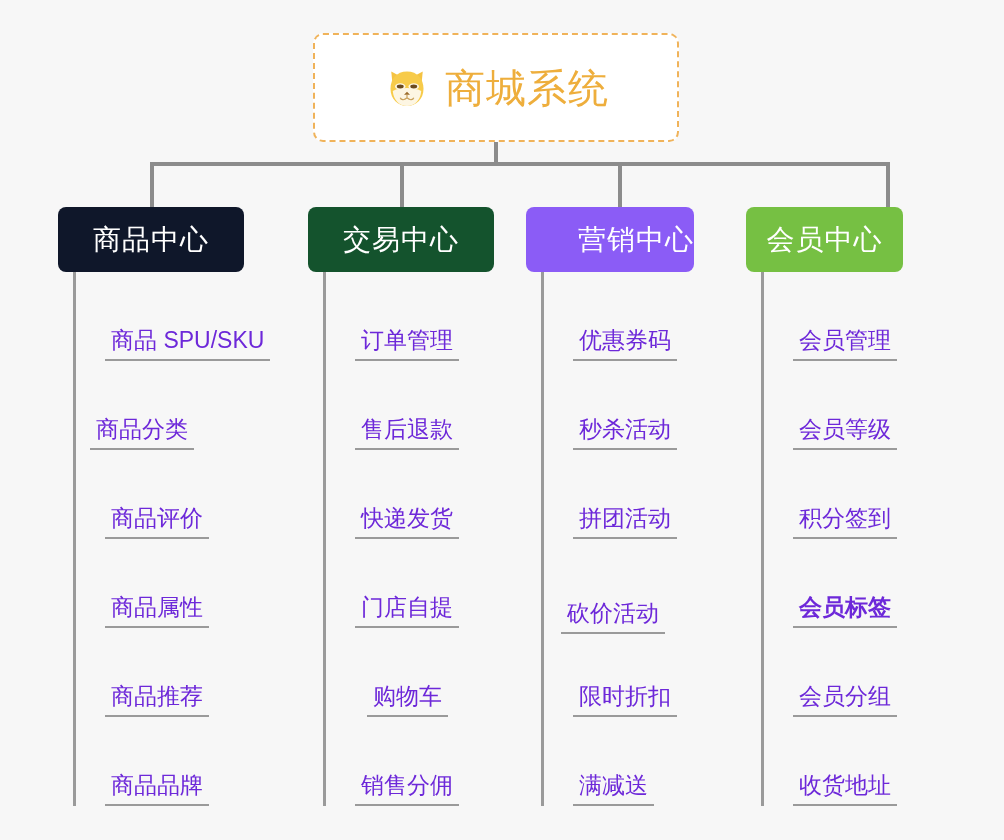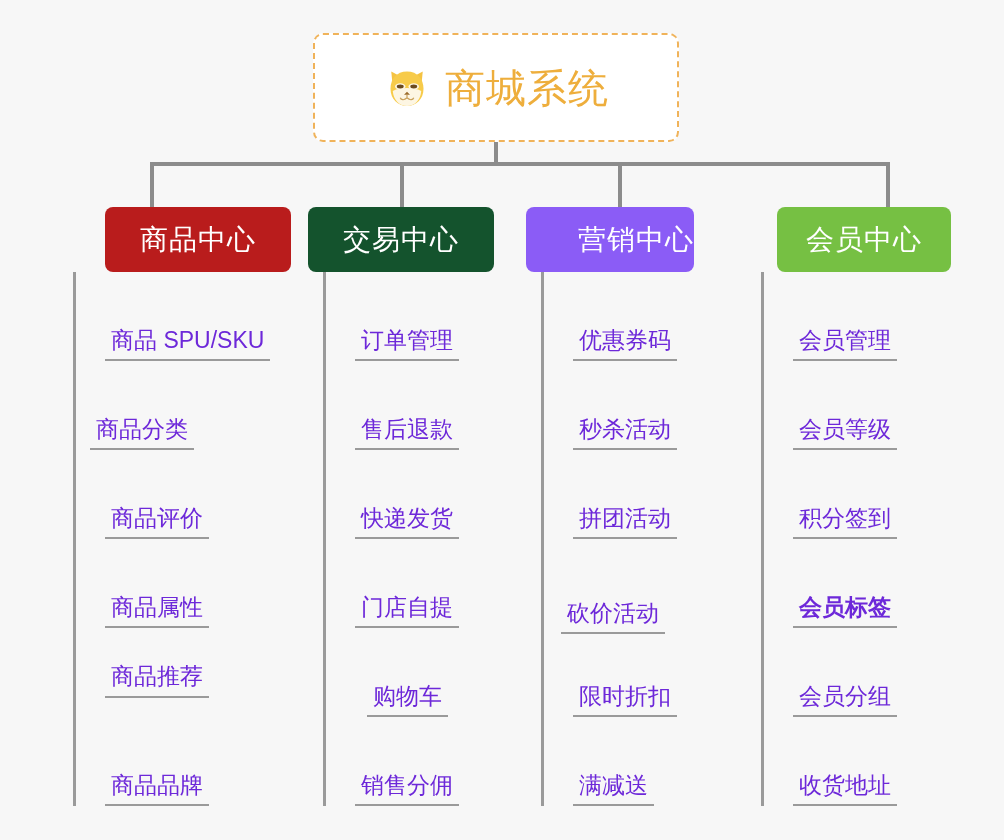--- a/index.html
+++ b/index.html
@@ -127,30 +127,30 @@
     <div class="root-title">商城系统</div>
   </div>
 
   <div class="conn conn-v" style="left:494px; top:142px; height:22px;"></div>
   <div class="conn conn-h" style="left:150px; top:162px; width:740px;"></div>
   <div class="conn conn-v" style="left:150px; top:162px; height:46px;"></div>
   <div class="conn conn-v" style="left:400px; top:162px; height:46px;"></div>
   <div class="conn conn-v" style="left:618px; top:162px; height:46px;"></div>
   <div class="conn conn-v" style="left:886px; top:162px; height:46px;"></div>
 
-  <div class="cat-box" style="left:58px; width:186px; background:#b91c1c;margin-left:47px;">
+  <div class="cat-box" style="left:58px; width:186px; background:#0f172a;">
     <span class="cat-label">商品中心</span>
   </div>
   <div class="cat-box" style="left:308px; width:186px; background:#14532d;">
     <span class="cat-label">交易中心</span>
   </div>
   <div class="cat-box" style="left:526px; width:168px; background:#8b5cf6;justify-content:flex-end;">
     <span class="cat-label">营销中心</span>
   </div>
-  <div class="cat-box" style="left:746px; width:174px; background:#76c043;margin-left:31px;">
+  <div class="cat-box" style="left:746px; width:157px; background:#76c043;">
     <span class="cat-label">会员中心</span>
   </div>
 
   <div class="leaf-col" style="left:73px;">
     <div class="leaf-spine" style="height:534px;"></div>
     <div class="leaf-item" style="top:0px;">
       <span class="leaf-inner">
         <span class="leaf-label">商品 SPU/SKU</span>
       </span>
     </div>
@@ -162,21 +162,21 @@
     <div class="leaf-item" style="top:178px;">
       <span class="leaf-inner">
         <span class="leaf-label">商品评价</span>
       </span>
     </div>
     <div class="leaf-item" style="top:267px;">
       <span class="leaf-inner">
         <span class="leaf-label">商品属性</span>
       </span>
     </div>
-    <div class="leaf-item" style="top:364px;align-items:center;">
+    <div class="leaf-item" style="top:356px;">
       <span class="leaf-inner">
         <span class="leaf-label">商品推荐</span>
       </span>
     </div>
     <div class="leaf-item" style="top:445px;">
       <span class="leaf-inner">
         <span class="leaf-label">商品品牌</span>
       </span>
     </div>
   </div>

